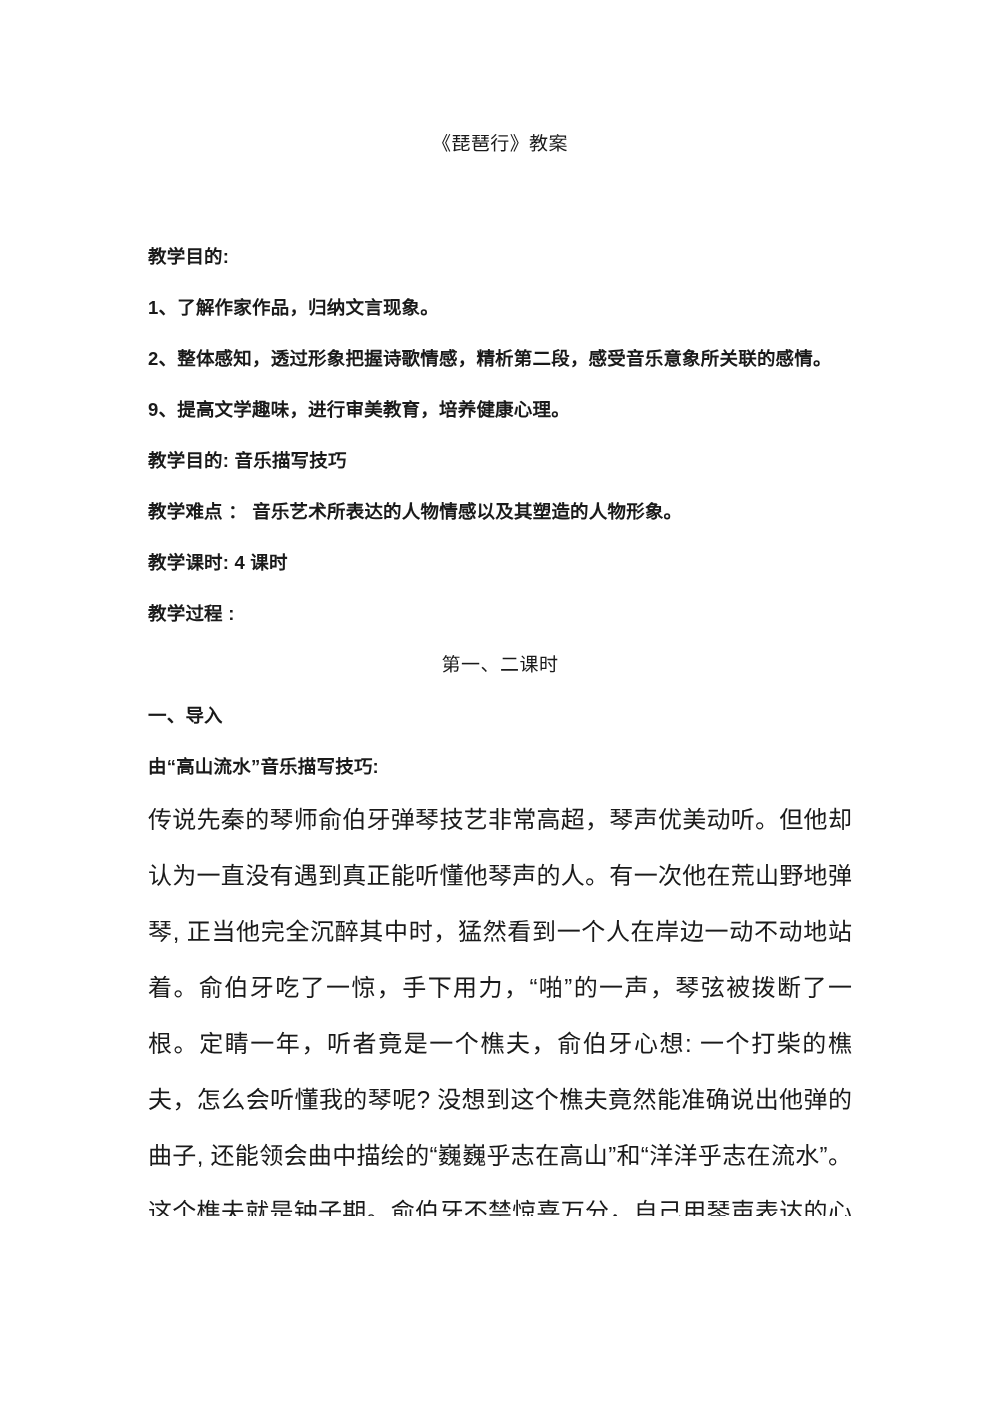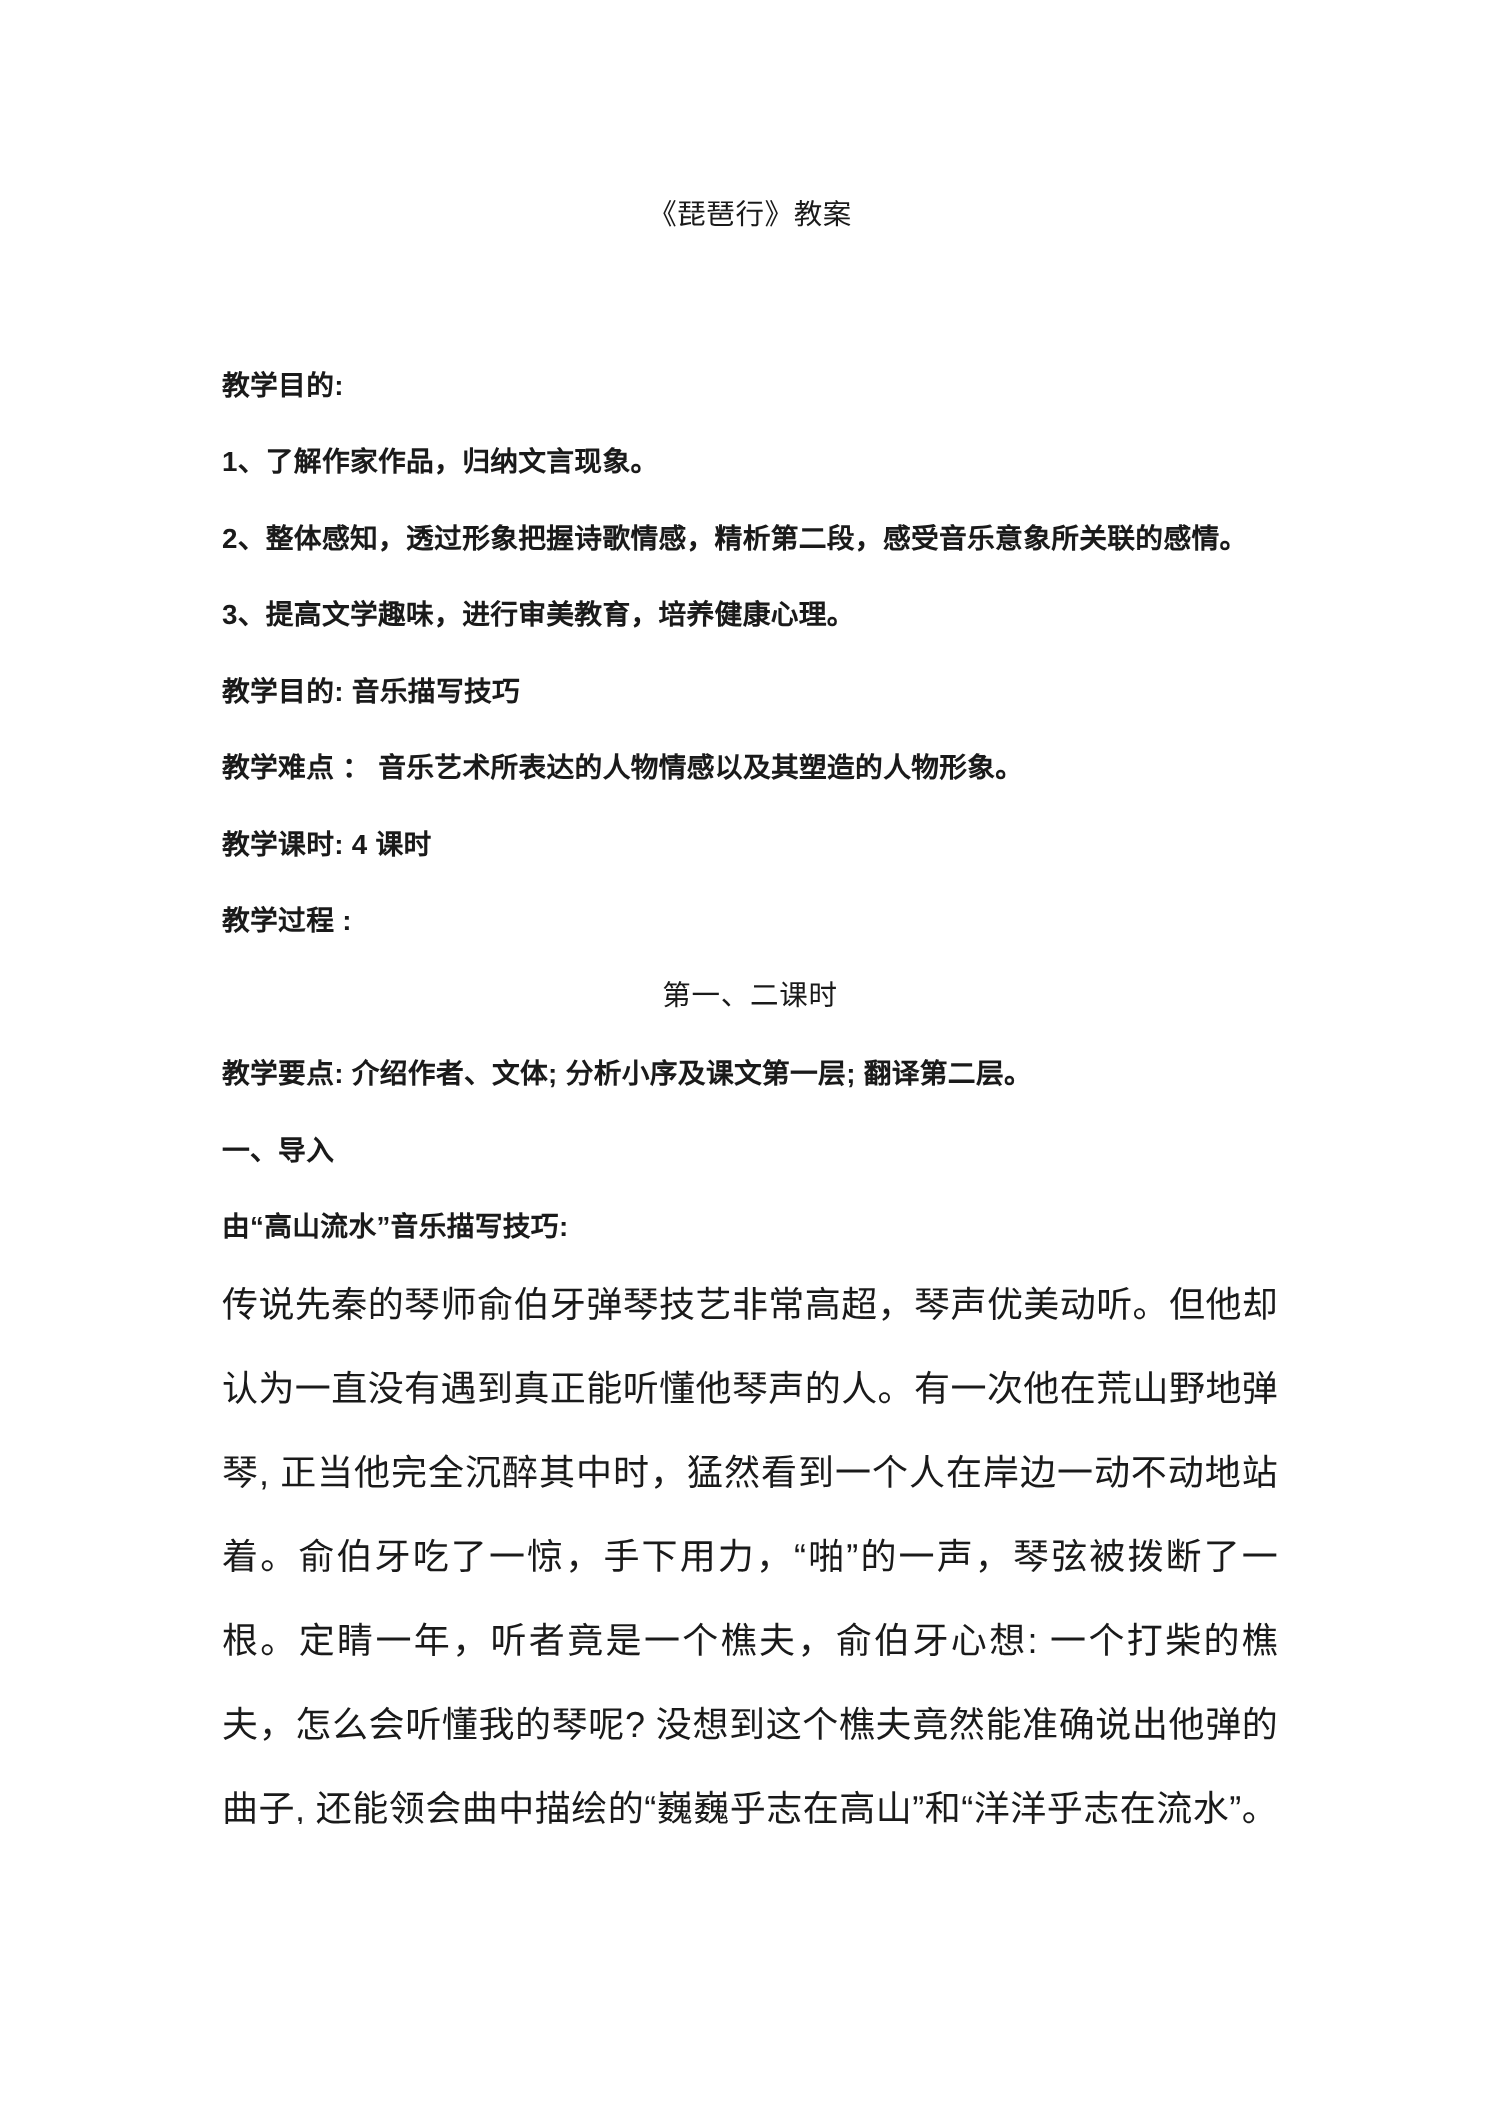--- a/index.html
+++ b/index.html
@@ -93,33 +93,32 @@
     <div class="doc-title">《琵琶行》教案</div>
 
     <div class="spacer-after-title"></div>
 
     <p class="para tight">教学目的:</p>
 
     <p class="para">1、了解作家作品，归纳文言现象。</p>
 
     <p class="para">2、整体感知，透过形象把握诗歌情感，精析第二段，感受音乐意象所关联的感情。</p>
 
-    <p class="para">3、提高文学趣味，进行审美教育，培养健康心理。</p>
+    <p class="para">9、提高文学趣味，进行审美教育，培养健康心理。</p>
 
     <p class="para tight">教学目的: 音乐描写技巧</p>
 
     <p class="para tight">教学难点 ： 音乐艺术所表达的人物情感以及其塑造的人物形象。</p>
 
     <p class="para tight">教学课时: 4 课时</p>
 
     <p class="para tight">教学过程 :</p>
 
     <h2 class="section-heading">第一、二课时</h2>
 
-    <p class="para tight">教学要点: 介绍作者、文体; 分析小序及课文第一层; 翻译第二层。</p>
 
     <p class="para tight">一、导入</p>
 
     <p class="para tight">由“高山流水”音乐描写技巧:</p>
 
     <p class="narrative">传说先秦的琴师俞伯牙弹琴技艺非常高超，琴声优美动听。但他却认为一直没有遇到真正能听懂他琴声的人。有一次他在荒山野地弹琴, 正当他完全沉醉其中时，猛然看到一个人在岸边一动不动地站着。俞伯牙吃了一惊，手下用力，“啪”的一声，琴弦被拨断了一根。定睛一年，听者竟是一个樵夫，俞伯牙心想: 一个打柴的樵夫，怎么会听懂我的琴呢? 没想到这个樵夫竟然能准确说出他弹的曲子, 还能领会曲中描绘的“巍巍乎志在高山”和“洋洋乎志在流水”。这个樵夫就是钟子期。俞伯牙不禁惊喜万分，自己用琴声表达的心意，过去没人能听得懂，而眼前的这</p>
 
   </div>
 </div>
 

